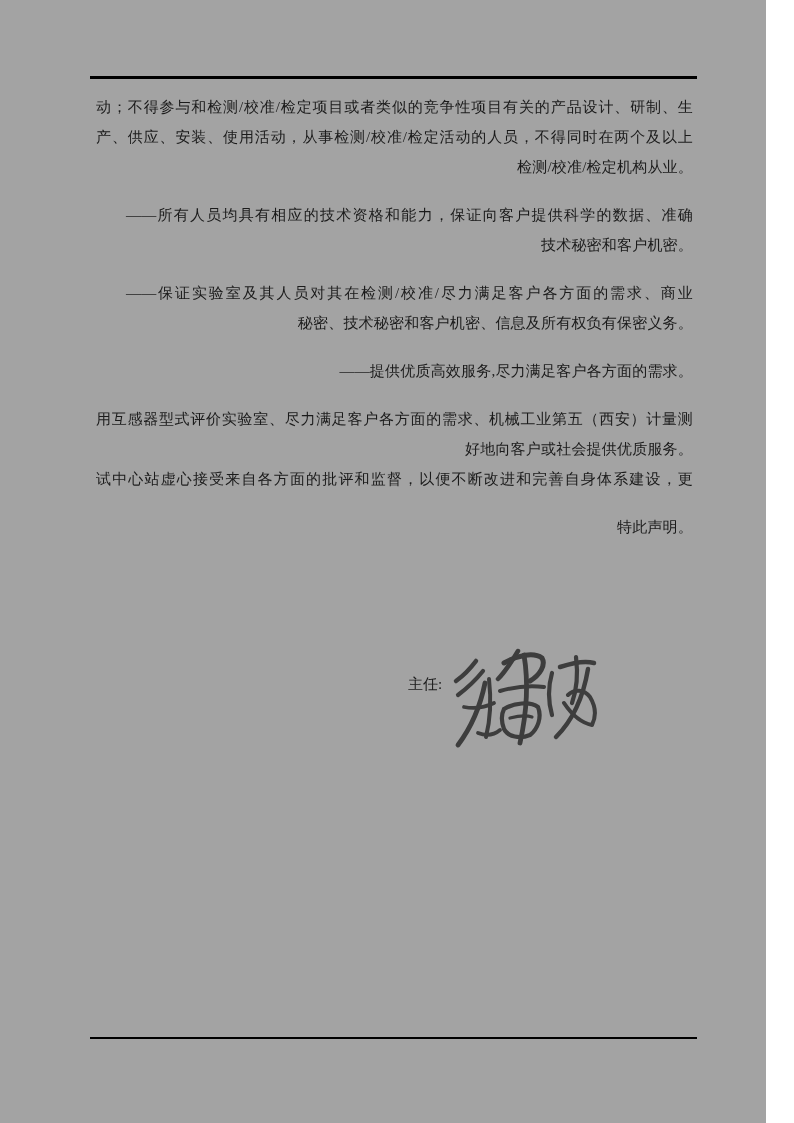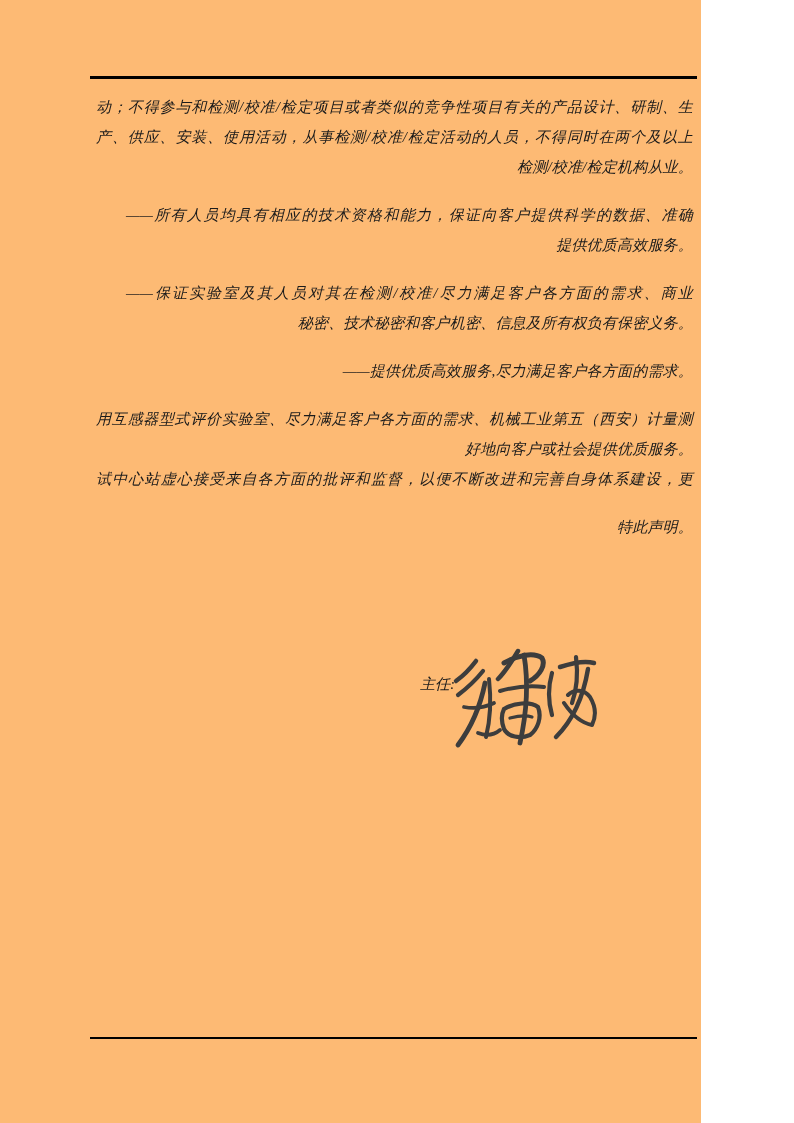--- a/index.html
+++ b/index.html
@@ -1,25 +1,24 @@
 <!DOCTYPE html>
 <html><head>
 <meta charset="utf-8">
 <style>
   html, body { margin: 0; padding: 0; background: #ffffff; }
 
   .page {
     position: relative;
-    width: 701px;
+    width: 766px;
     height: 1123px;
-    background: #fdba74;
+    background: #a3a3a3;
     font-family: "Liberation Serif", "DejaVu Serif", serif;
     color: #1b1b1b;
     overflow: hidden;
-    font-style: italic;
   }
 
   .rule {
     position: absolute;
     left: 90px;
     width: 607px;
     background: #000000;
   }
   .rule-top    { top: 76px;  height: 3px; }
   .rule-bottom { top: 1037px; height: 2px; }
@@ -40,21 +39,20 @@
   .jf { text-align: justify; text-align-last: justify; }
   .ind { text-indent: 2em; }
 
   .sig-label {
     position: absolute;
     left: 408px;
     top: 676px;
     font-size: 15px;
     line-height: 17px;
     color: #1b1b1b;
-    margin-left: 12px;
   }
 
   .sig-svg {
     position: absolute;
     left: 448px;
     top: 645px;
     width: 152px;
     height: 106px;
   }
   .sig-svg path {
@@ -74,21 +72,21 @@
   <div class="content">
 
     <div class="para">
       <div class="ln jf">动；不得参与和检测/校准/检定项目或者类似的竞争性项目有关的产品设计、研制、生</div>
       <div class="ln jf">产、供应、安装、使用活动，从事检测/校准/检定活动的人员，不得同时在两个及以上</div>
       <div class="ln">检测/校准/检定机构从业。</div>
     </div>
 
     <div class="para">
       <div class="ln jf ind">——所有人员均具有相应的技术资格和能力，保证向客户提供科学的数据、准确</div>
-      <div class="ln">提供优质高效服务。</div>
+      <div class="ln">技术秘密和客户机密。</div>
     </div>
 
     <div class="para">
       <div class="ln jf ind">——保证实验室及其人员对其在检测/校准/尽力满足客户各方面的需求、商业</div>
       <div class="ln">秘密、技术秘密和客户机密、信息及所有权负有保密义务。</div>
     </div>
 
 
     <div class="para">
       <div class="ln ind">——提供优质高效服务,尽力满足客户各方面的需求。</div>

